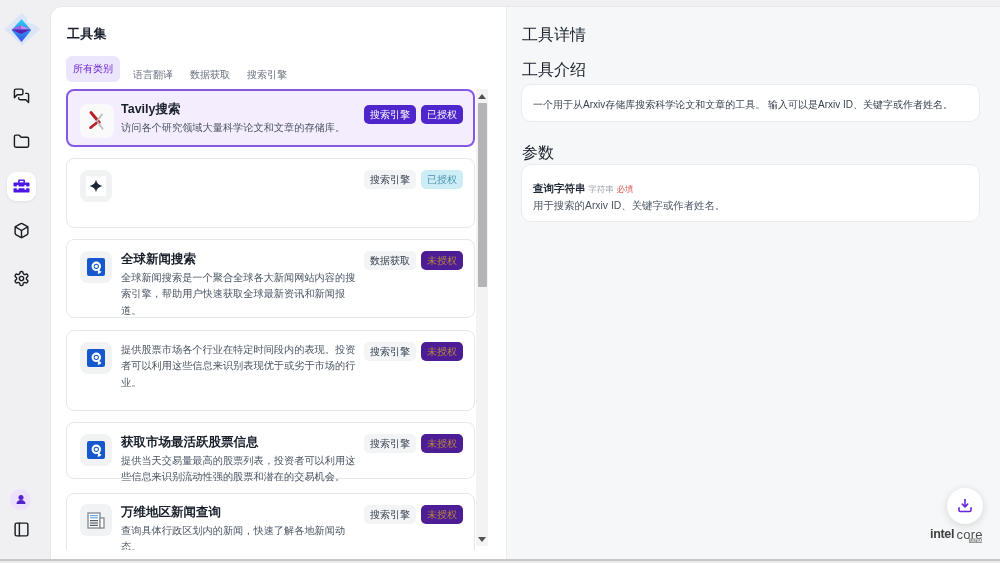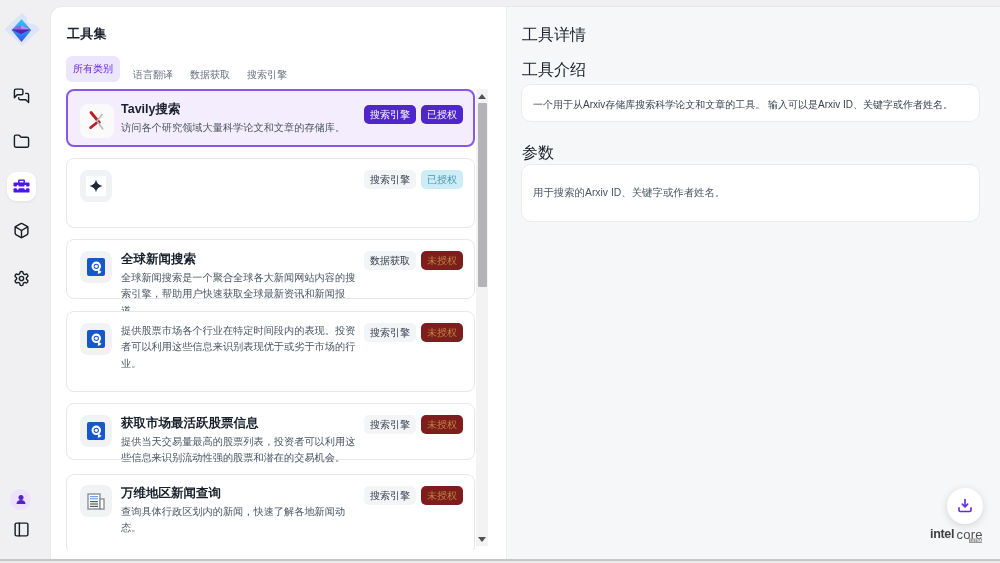--- a/index.html
+++ b/index.html
@@ -23,21 +23,21 @@
 .cicon.white{background:#fafafb}
 .ctxt{width:244px}
 .ctitle{font-size:12.5px;font-weight:bold;color:#19202b;line-height:14px;margin-top:1px;margin-bottom:4px}
 .cdesc{font-size:10.2px;color:#4a5563;line-height:16.3px}
 .cbadges{position:absolute;right:11px;top:11px;display:flex}
 .sel .cbadges{right:10px;top:14px}
 .badge{font-size:10px;line-height:10px;padding:4.5px 6px;border-radius:5px;margin-left:5px;white-space:nowrap}
 .b-purple{background:#4f26cb;color:#fff}
 .b-gray{background:#f3f4f6;color:#374151}
 .b-cyan{background:#cdedf6;color:#4b95ad}
-.b-yellow{background:#7f1d1d;color:#b9873c}
+.b-yellow{background:#4c1d95;color:#b9873c}
 
 .sbar{position:absolute;left:476px;top:89px;width:12px;height:457px;background:#f3f3f4}
 .sthumb{position:absolute;left:1.5px;top:14px;width:9px;height:184px;background:#b4b4b6;border-radius:1px}
 .sarrow{position:absolute;left:0;width:12px;height:12px;display:flex;align-items:center;justify-content:center}
 
 .right{position:absolute;left:506px;top:7px;width:494px;height:552px;background:#f6f7f8;border-left:1px solid #ededef}
 .h2{position:absolute;font-size:16px;font-weight:normal;color:#19202b}
 .rbox{position:absolute;left:521px;background:#fff;border:1px solid #e9ebee;border-radius:10px}
 .circlebtn{position:absolute;left:947px;top:488px;width:36px;height:36px;border-radius:50%;background:#fff;box-shadow:0 2px 8px rgba(0,0,0,.14)}
 .intel{position:absolute;left:929px;top:524px;width:60px;height:22px}
@@ -138,21 +138,21 @@
         </svg>
     </div>
     <div class="ctxt">
     </div>
     <div class="cbadges">
         <span class="badge b-gray">搜索引擎</span>
         <span class="badge b-cyan">已授权</span>
       </div>
   </div>
 
-  <div class="card" style="height:60px;margin-bottom:12px">
+  <div class="card" style="height:79px;margin-bottom:12px">
     <div class="cicon">
       <div class="abs" style="left:7px;top:7px;width:18px;height:18px;background:#1558cd;border-radius:2px"></div>
       <svg class="abs" style="left:7px;top:7px" width="18" height="18" viewBox="0 0 18 18">
           <circle cx="9.3" cy="8.3" r="3.7" fill="none" stroke="#fff" stroke-width="2.1"></circle>
           <circle cx="9.3" cy="8.3" r="1.6" fill="#fff"></circle>
           <path d="M11.3 11.6 l3.2 2.2 a4.2 4.2 0 0 1-3.8 1.9z" fill="#fff"></path>
         </svg>
     </div>
     <div class="ctxt">
       <div class="ctitle">全球新闻搜索</div>
@@ -236,20 +236,21 @@
         <path d="M4 5 L8 0 L0 0 Z" fill="#515154"></path>
       </svg>
     </div>
 </div>
 
 <div class="h2" style="left:522px;top:25px">工具详情</div>
 <div class="h2" style="left:522px;top:60px">工具介绍</div>
 <div class="rbox" style="top:84px;width:459px;height:38px;padding:13px 10px 0 11px;font-size:10px;color:#374151">一个用于从Arxiv存储库搜索科学论文和文章的工具。 输入可以是Arxiv ID、关键字或作者姓名。</div>
 <div class="h2" style="left:522px;top:143px">参数</div>
 <div class="rbox" style="top:164px;width:459px;height:58px;padding:17px 10px 0 11px">
+  <div style="font-size:10px;line-height:12px"><span style="font-size:10.5px;font-weight:bold;color:#1f2937">查询字符串</span> <span style="font-size:8.5px;color:#9aa1ac">字符串</span> <span style="font-size:8.5px;color:#d7605a">必填</span></div>
   <div style="font-size:10.4px;color:#4a5563;margin-top:4px">用于搜索的Arxiv ID、关键字或作者姓名。</div>
 </div>
 
 <div class="circlebtn">
   <svg class="abs" style="left:10px;top:9px" width="16" height="17" viewBox="0 0 24 24" fill="none" stroke="#6527d8" stroke-width="2.4" stroke-linecap="round" stroke-linejoin="round">
       <path d="M12 3v10"></path>
       <path d="m8 10 4 4 4-4"></path>
       <path d="M3 16v3a2 2 0 0 0 2 2h14a2 2 0 0 0 2-2v-3" stroke-linecap="square"></path>
     </svg>
 </div>

